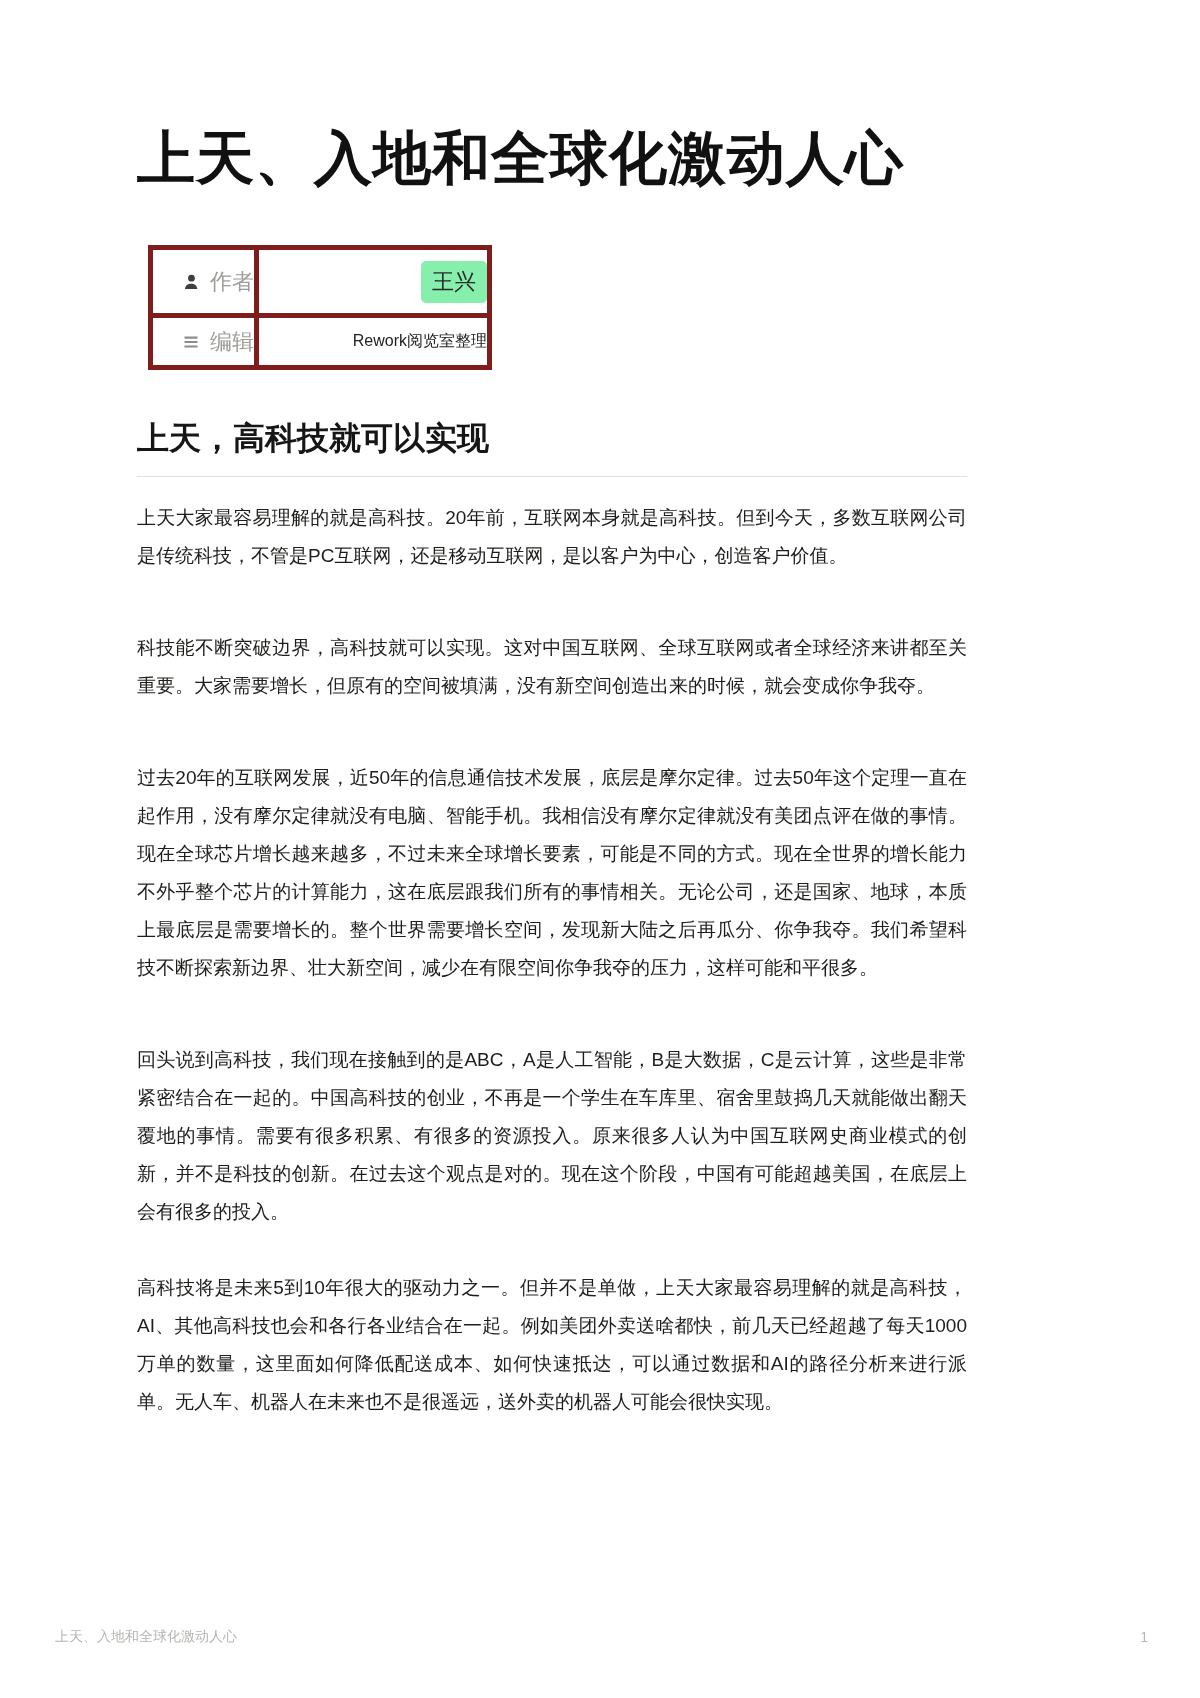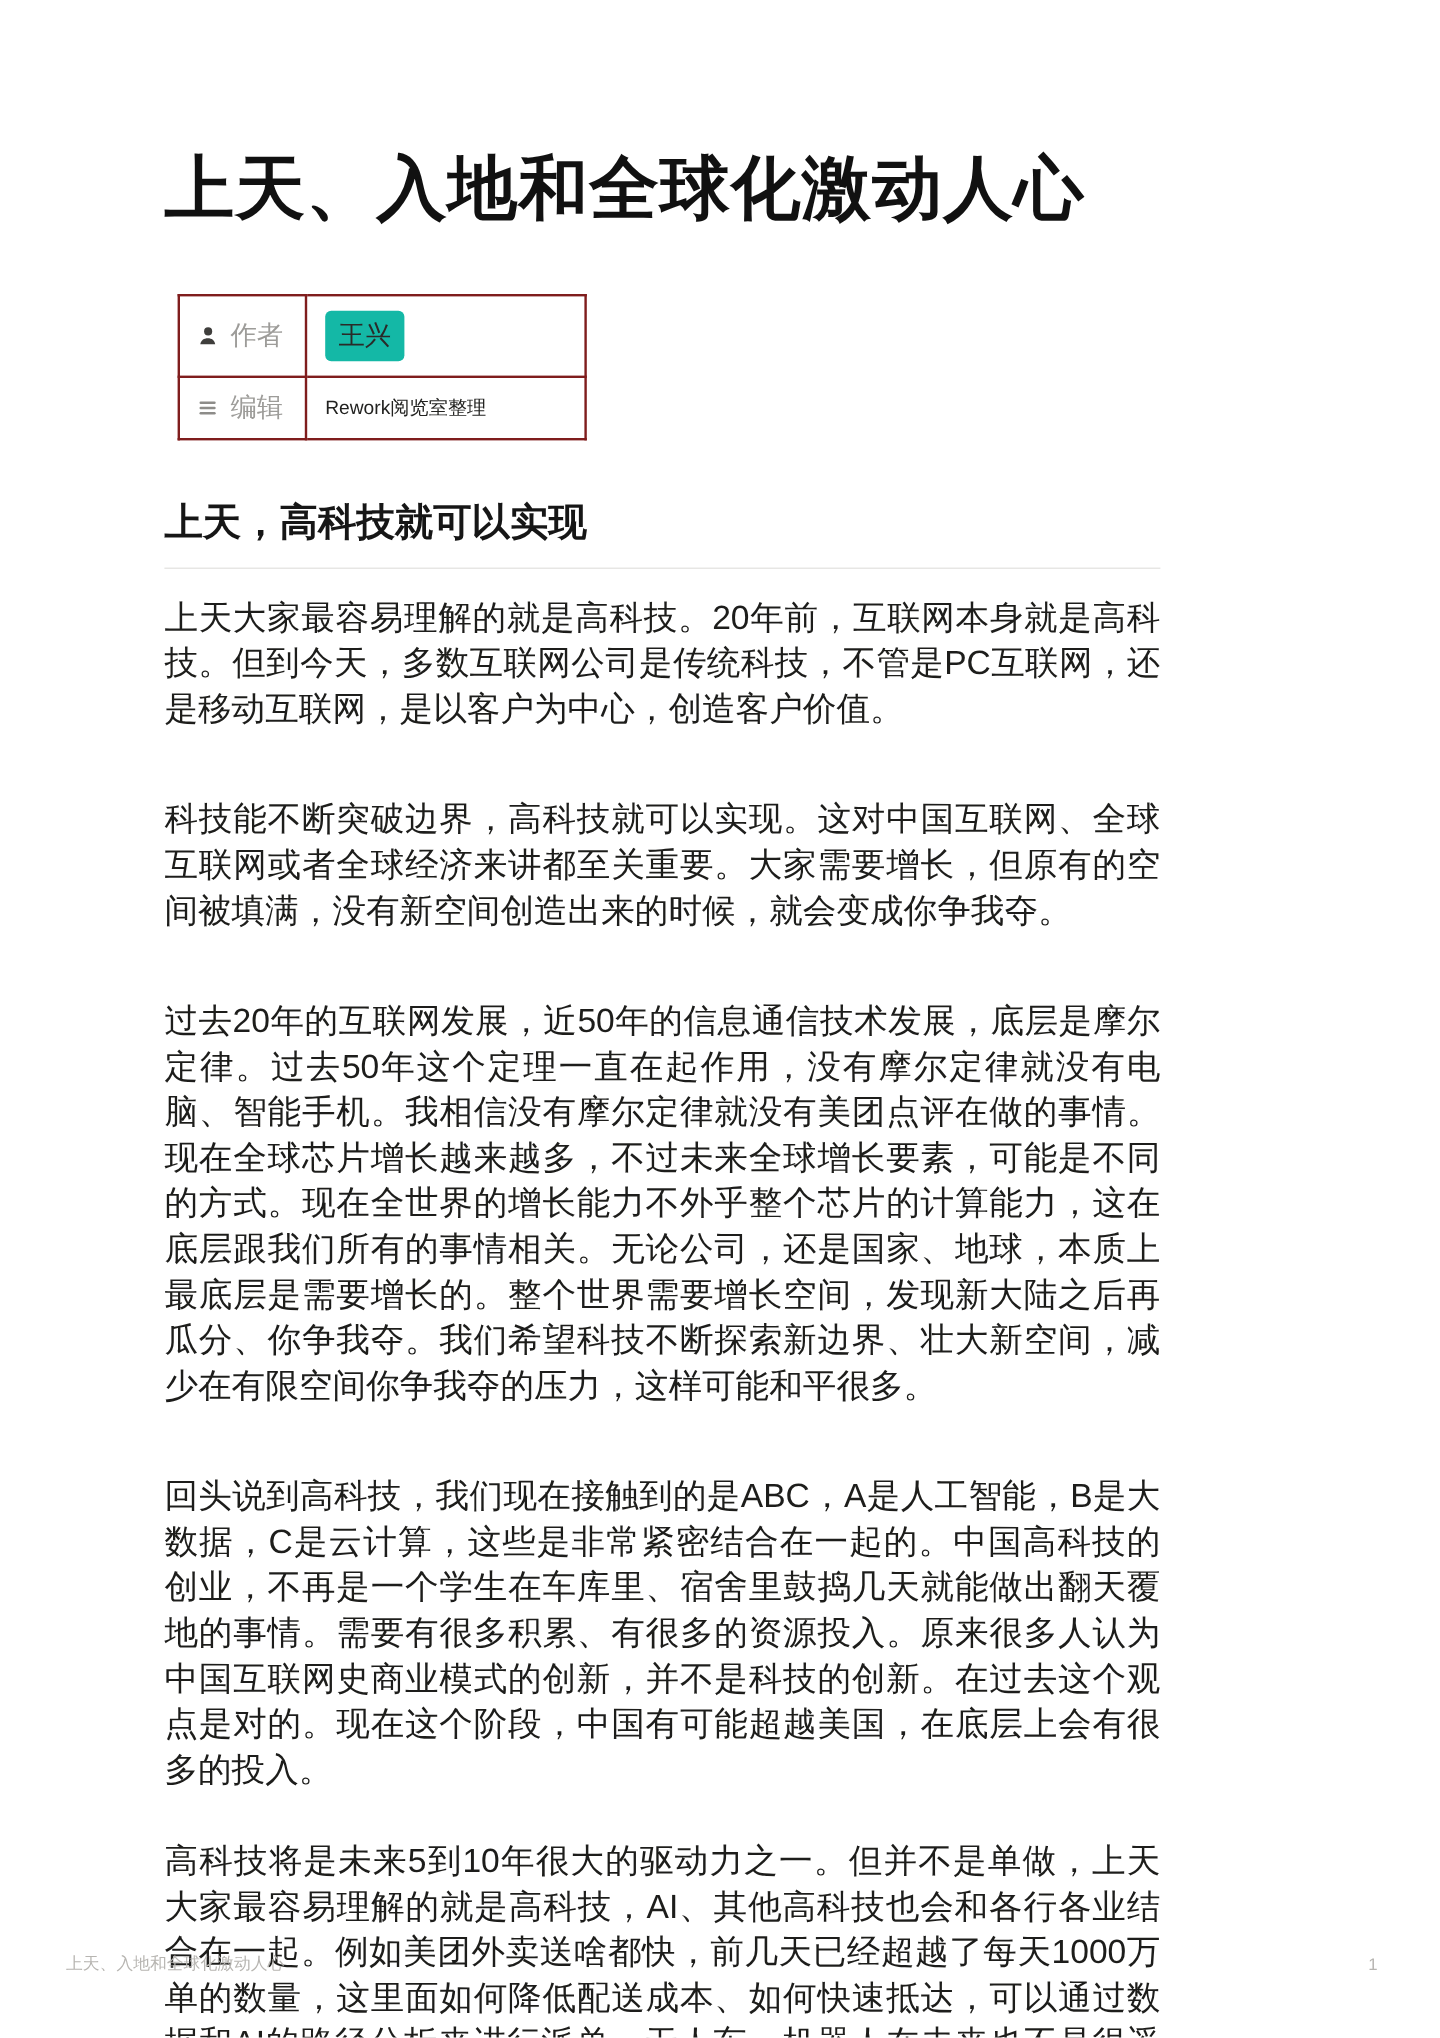--- a/index.html
+++ b/index.html
@@ -25,22 +25,23 @@
     font-weight: 700;
     color: #111111;
     letter-spacing: 1px;
   }
   table.meta-table {
     margin-top: 50px;
     margin-left: 11px;
     border-collapse: collapse;
   }
   table.meta-table td {
-    border: 2px solid #7f1d1d;
+    border: 5px solid #7f1d1d;
     vertical-align: middle;
+    text-align: right;
   }
   td.label-cell {
     width: 106px;
     padding-left: 13px;
   }
   td.value-cell {
     width: 233px;
     padding-left: 15px;
   }
   tr.row-tall td { height: 68px; }
@@ -53,21 +54,21 @@
   .prop-label {
     font-size: 22px;
     color: #9d9c99;
   }
   .prop-value {
     font-size: 16px;
     color: #222220;
   }
   .highlight-tag {
     display: inline-block;
-    background: #14b8a6;
+    background: #86efac;
     border-radius: 5px;
     padding: 6px 11px;
     font-size: 22px;
     color: #2a2a28;
   }
   .icon-box {
     display: inline-flex;
     align-items: center;
     justify-content: center;
     width: 20px;
@@ -75,21 +76,21 @@
   }
   h2.section-heading {
     margin-top: 47px;
     font-size: 32px;
     font-weight: 700;
     color: #161616;
     padding-bottom: 15px;
     border-bottom: 1px solid #e1e0de;
   }
   p.para {
-    font-size: 28px;
+    font-size: 19px;
     line-height: 38px;
     color: #1d1d1b;
     text-align: justify;
     margin-top: 22px;
     margin-bottom: 54px;
   }
   p.para.mb-small { margin-bottom: 38px; }
   p.para + p.para { margin-top: 0; }
   footer.page-footer {
     position: absolute;

